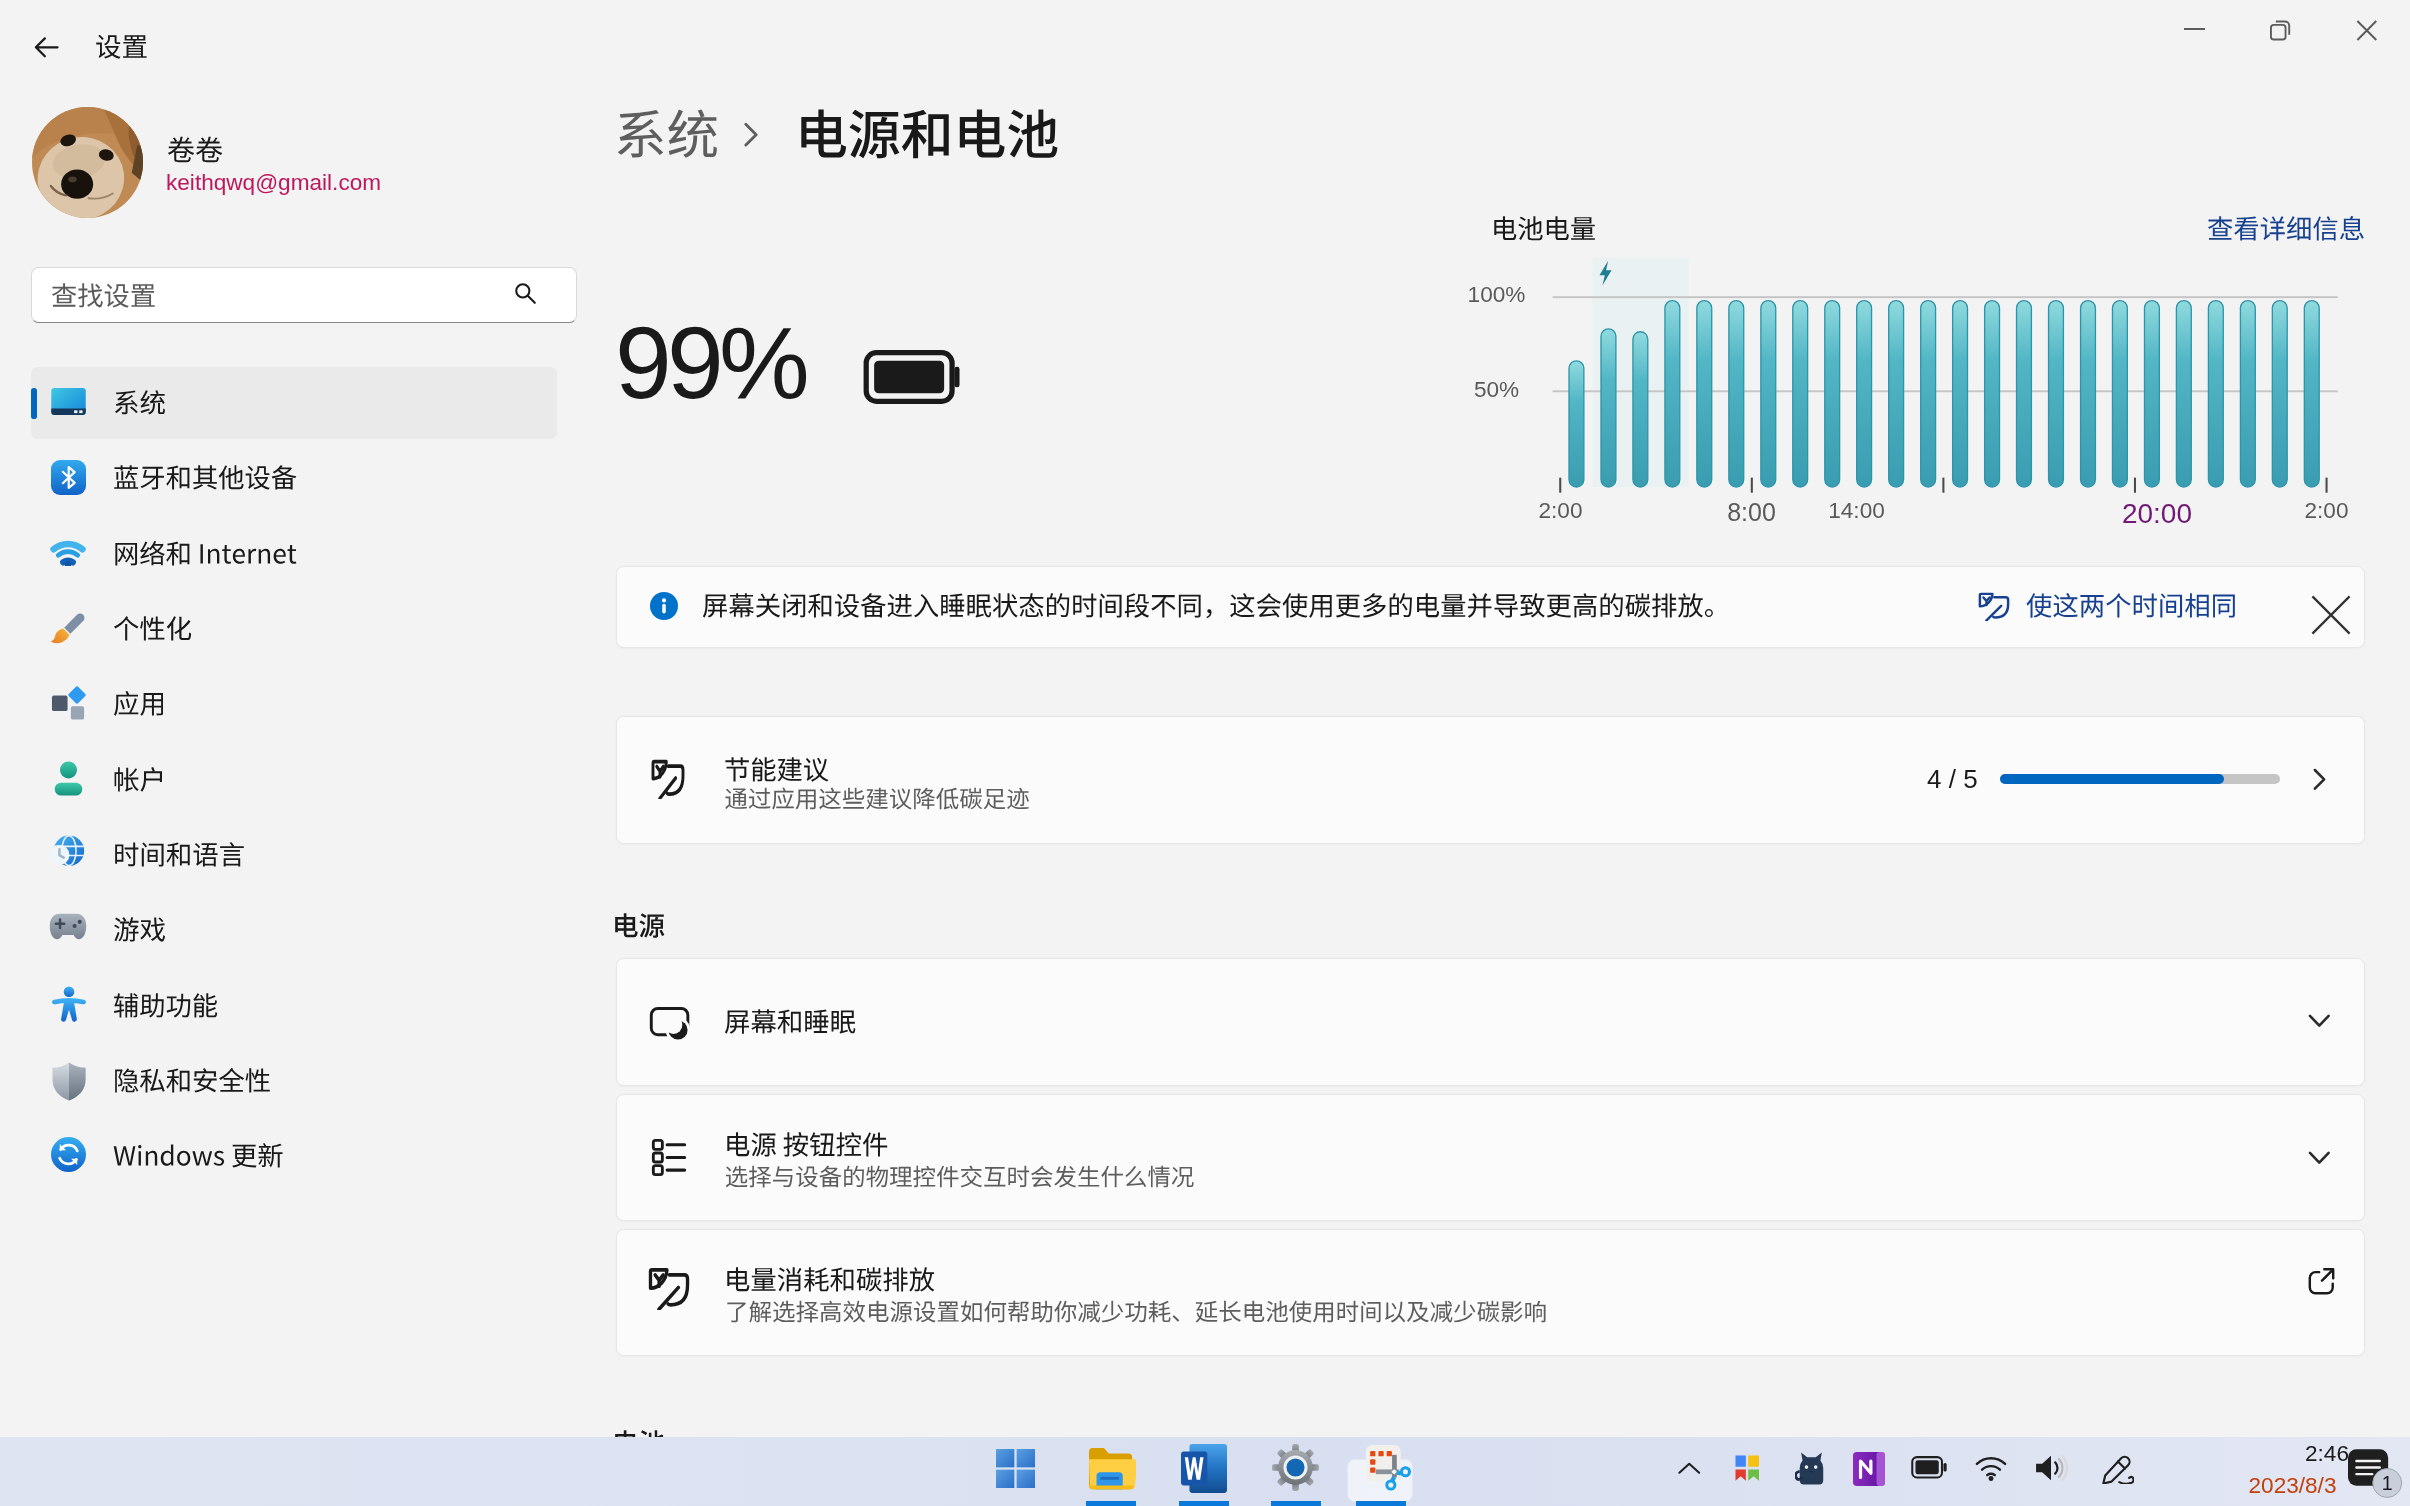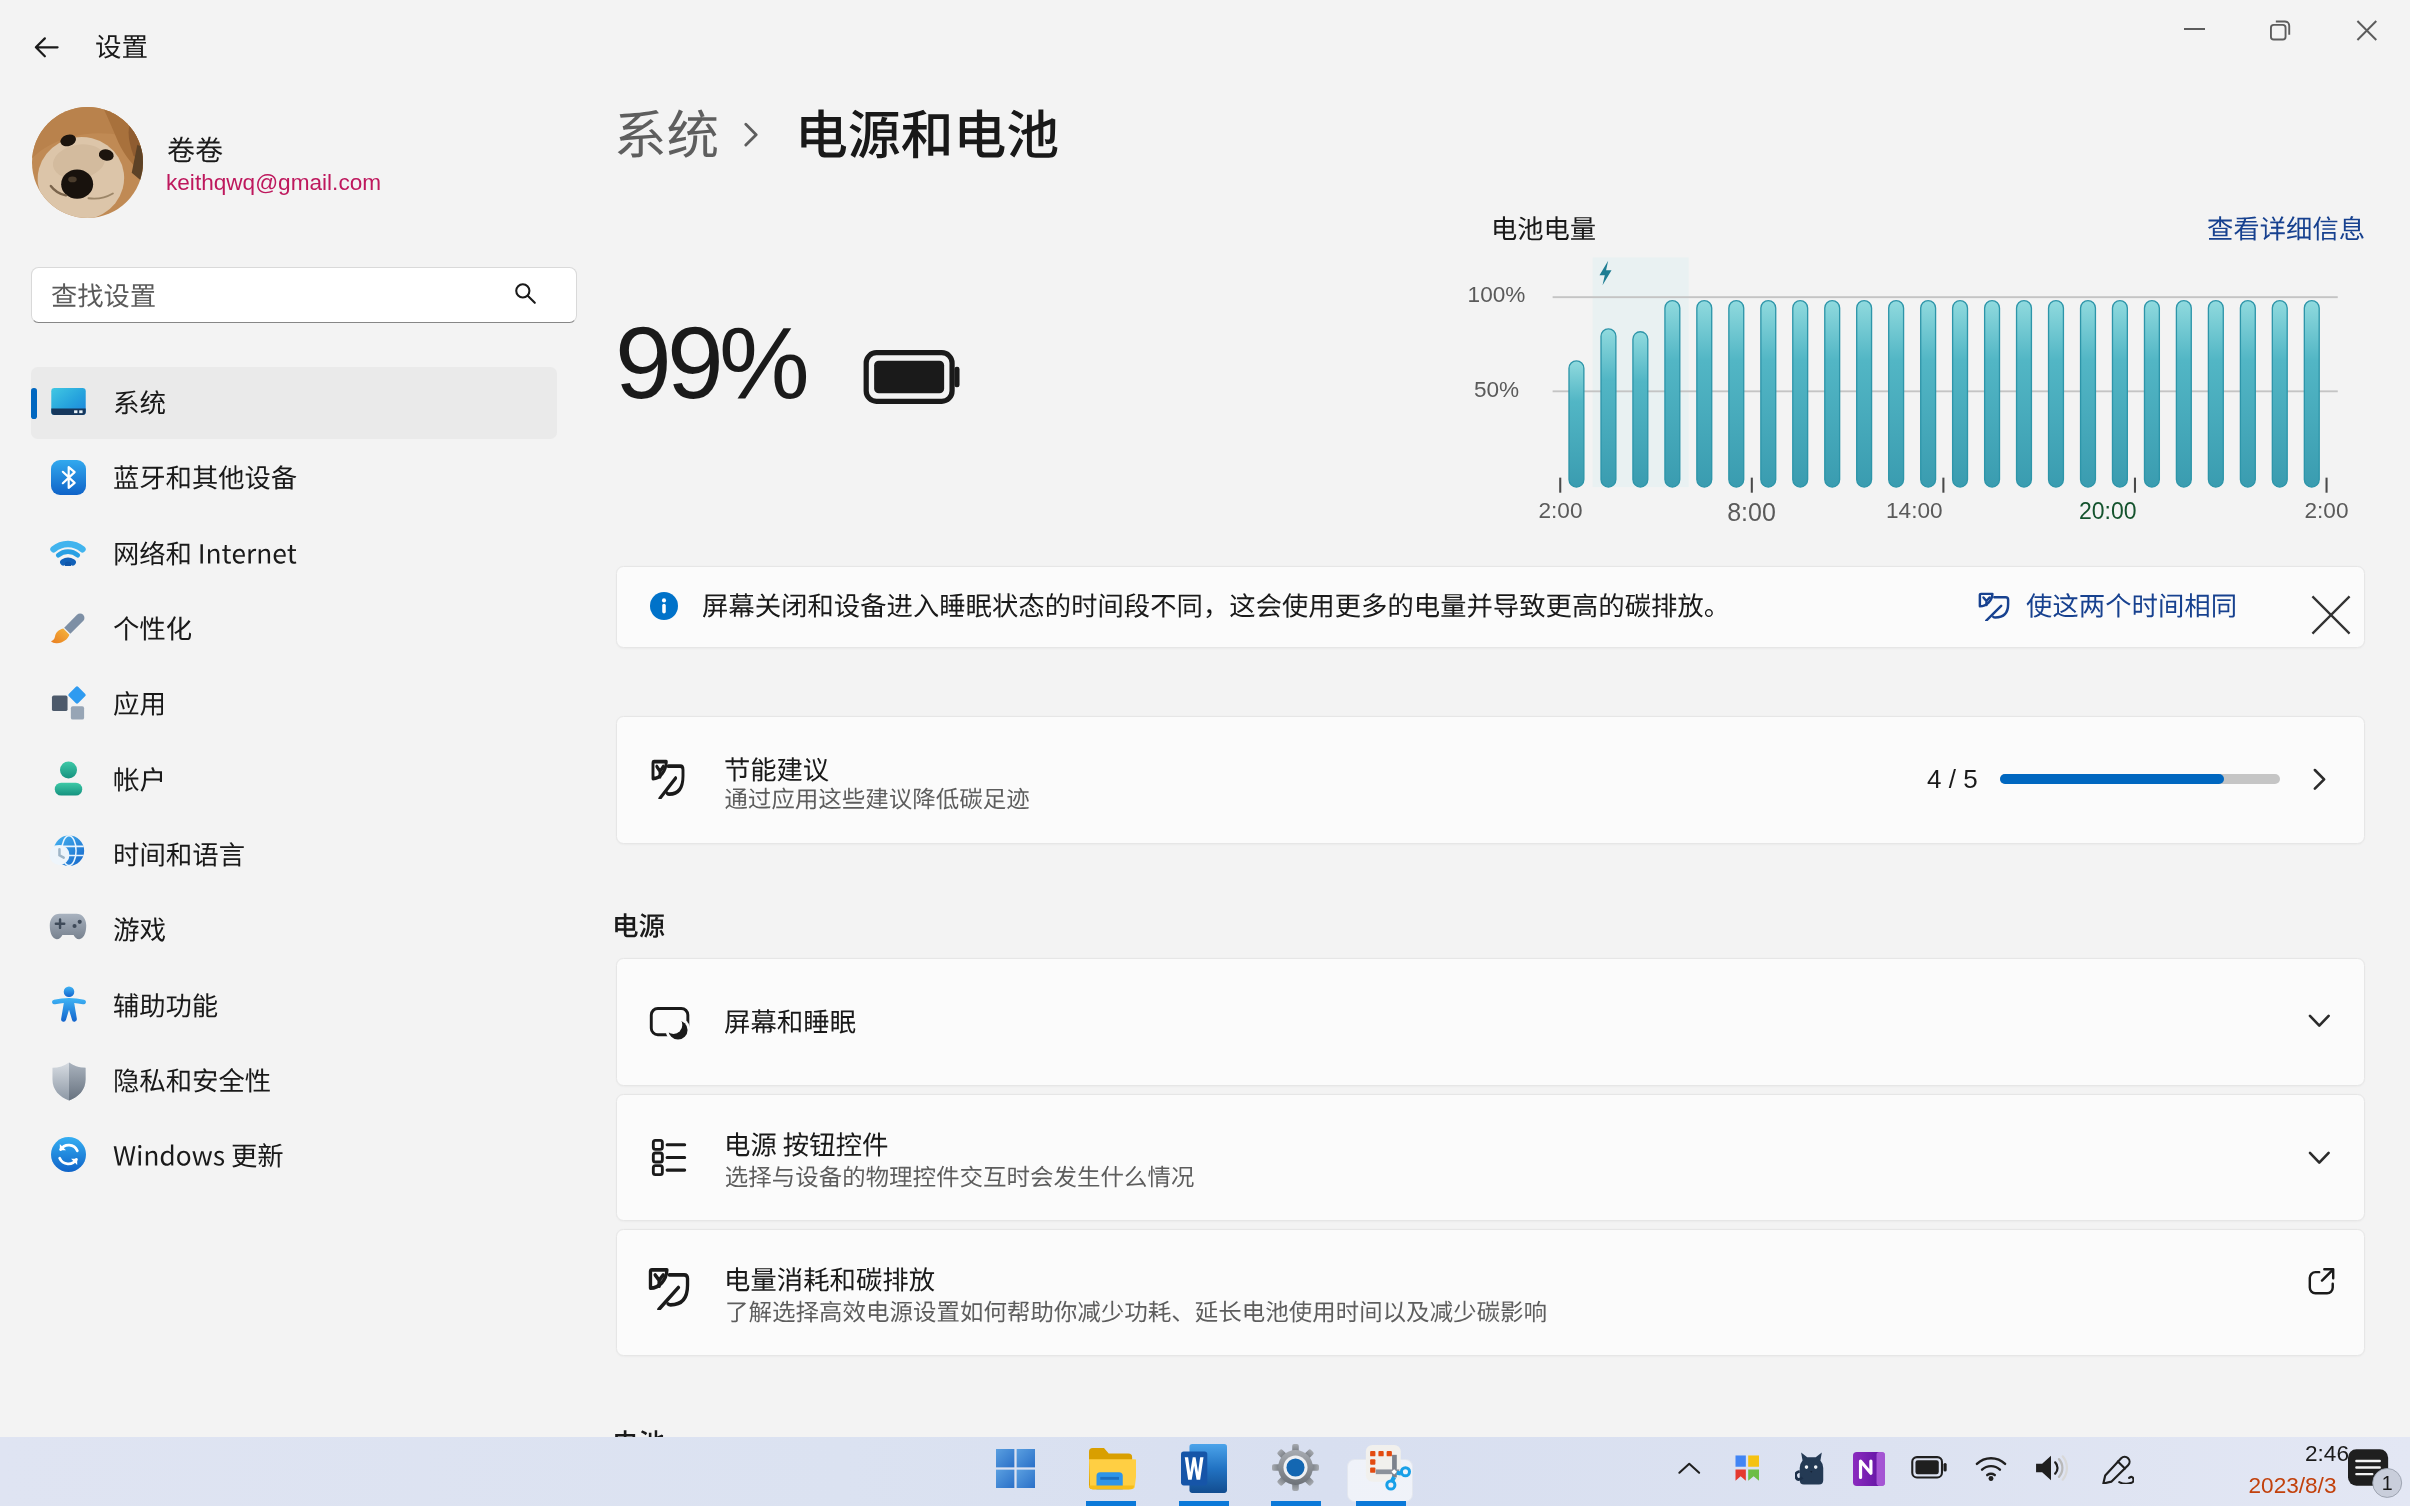--- a/index.html
+++ b/index.html
@@ -269,22 +269,22 @@
     <rect x="1656.0" y="507" width="2.2" height="16" fill="#4a4a4a"></rect>
     <rect x="1859.5" y="507" width="2.2" height="16" fill="#4a4a4a"></rect>
     <rect x="2063.0" y="507" width="2.2" height="16" fill="#4a4a4a"></rect>
     <rect x="2266.5" y="507" width="2.2" height="16" fill="#4a4a4a"></rect>
     <rect x="2470.0" y="507" width="2.2" height="16" fill="#4a4a4a"></rect>
   </svg>
 <div class="lat" style="left:1450px;top:284px;width:93px;text-align:center;font-size:22.6px;color:#5a5a5a">100%</div>
 <div class="lat" style="left:1450px;top:379px;width:93px;text-align:center;font-size:22.6px;color:#5a5a5a">50%</div>
 <div class="lat" style="left:1504px;top:500px;width:113px;text-align:center;font-size:22.6px;color:#5a5a5a">2:00</div>
 <div class="lat" style="left:1695px;top:500px;width:113px;text-align:center;font-size:25px;color:#5a5a5a">8:00</div>
-<div class="lat" style="left:1886px;top:500px;width:113px;font-size:22.6px;color:#5a5a5a">14:00</div>
-<div class="lat" style="left:2079px;top:500px;width:113px;text-align:left;font-size:23px;color:#14532d">20:00</div>
+<div class="lat" style="left:1800px;top:500px;width:113px;text-align:center;font-size:22.6px;color:#5a5a5a">14:00</div>
+<div class="lat" style="left:2079px;top:500px;width:113px;text-align:right;font-size:28px;color:#701a75">20:00</div>
 <div class="lat" style="left:2270px;top:500px;width:113px;text-align:center;font-size:22.6px;color:#5a5a5a">2:00</div>
 <div class="card" style="top:566px;height:82px"></div>
 <svg class="abs" style="left:650px;top:592px" width="28" height="28" viewBox="0 0 30 30">
     <circle cx="15" cy="15" r="15" fill="#0072c9"></circle>
     <circle cx="15" cy="9" r="2.2" fill="#fff"></circle>
     <rect x="13.1" y="12.6" width="3.8" height="10.5" rx="1.9" fill="#fff"></rect>
   </svg>
 <svg style="position:absolute;left:702px;top:589px" width="1030" height="35" viewBox="0 -28 1094 37">
     <path fill="#1a1a1a" d="M9.7 -14.8C10.4 -13.9 11 -12.7 11.4 -12L13.4 -12.7C13 -13.4 12.2 -14.5 11.7 -15.3ZM5.9 -20.4H22.8V-17.5H5.9ZM3.8 -22.2V-12.9C3.8 -8.6 3.6 -2.9 0.9 1.1C1.4 1.4 2.3 2 2.7 2.3C5.5 -1.9 5.9 -8.3 5.9 -12.9V-15.7H25V-22.2ZM20.7 -15.4C20.3 -14.4 19.5 -12.9 18.8 -11.8H7.1V-10H11.5V-7.3L11.4 -6.1H6.3V-4.3H11.1C10.6 -2.5 9.2 -0.7 6 0.7C6.5 1.1 7.2 1.8 7.4 2.3C11.3 0.6 12.8 -1.8 13.3 -4.3H19.1V2.3H21.1V-4.3H26.5V-6.1H21.1V-10H25.7V-11.8H20.9C21.6 -12.7 22.3 -13.8 22.9 -14.8ZM19.1 -6.1H13.5L13.5 -7.2V-10H19.1Z M34.8 -13.6H49.4V-11.8H34.8ZM34.8 -16.7H49.4V-15H34.8ZM40.9 -7.1V-5.2H35.7C36.5 -5.8 37.2 -6.5 37.7 -7.1ZM42.9 -7.1H46.4C47 -6.5 47.7 -5.8 48.4 -5.2H42.9ZM32.8 -18.1V-10.4H37.8C37.5 -9.9 37.1 -9.4 36.7 -8.8H29.5V-7.1H35.1C33.5 -5.7 31.4 -4.4 28.9 -3.4C29.3 -3.1 29.9 -2.4 30.1 -1.9C31.5 -2.5 32.8 -3.2 33.9 -3.9V1.3H35.9V-3.5H40.9V2.2H42.9V-3.5H48.4V-0.7C48.4 -0.4 48.4 -0.3 48 -0.3C47.7 -0.3 46.6 -0.3 45.4 -0.3C45.7 0.1 45.9 0.7 46 1.2C47.7 1.2 48.9 1.3 49.6 1C50.3 0.7 50.5 0.3 50.5 -0.7V-3.8C51.6 -3.1 52.8 -2.6 53.9 -2.2C54.2 -2.7 54.7 -3.4 55.2 -3.8C52.8 -4.4 50.4 -5.7 48.7 -7.1H54.5V-8.8H39.1C39.5 -9.4 39.8 -9.9 40.1 -10.4H51.5V-18.1ZM45.6 -23.5V-21.7H38.3V-23.5H36.3V-21.7H29.8V-20H36.3V-18.6H38.3V-20H45.6V-18.7H47.6V-20H54.2V-21.7H47.6V-23.5Z M62.3 -22.4C63.4 -20.9 64.6 -18.9 65.1 -17.6H59.6V-15.5H68.9V-12C68.9 -11.5 68.9 -11 68.9 -10.5H57.9V-8.4H68.4C67.5 -5.4 64.9 -2.2 57.3 0.4C57.9 0.8 58.6 1.7 58.9 2.2C66.1 -0.3 69.2 -3.6 70.4 -6.8C72.8 -2.5 76.4 0.6 81.4 2.1C81.7 1.4 82.4 0.5 82.9 0C77.8 -1.2 73.9 -4.3 71.8 -8.4H82.2V-10.5H71.2L71.3 -12V-15.5H80.7V-17.6H75.1C76.1 -19.1 77.3 -21 78.2 -22.7L75.9 -23.4C75.2 -21.7 73.9 -19.2 72.8 -17.6H65.1L67 -18.6C66.4 -19.9 65.2 -21.8 64 -23.3Z M86.5 -17.2V2.2H88.6V-17.2ZM86.9 -22.2C88.2 -20.9 89.7 -19.2 90.4 -18L92.1 -19.2C91.4 -20.4 89.9 -22 88.5 -23.2ZM99.8 -18.1V-14.3H90.8V-12.3H98.6C96.7 -9.3 93.3 -6.4 89.5 -4.4C90 -4.1 90.6 -3.4 90.9 -2.9C94.5 -4.8 97.6 -7.5 99.8 -10.6V-2.9C99.8 -2.4 99.6 -2.3 99.2 -2.3C98.7 -2.3 97.1 -2.3 95.5 -2.3C95.8 -1.7 96.1 -0.8 96.2 -0.3C98.4 -0.3 99.9 -0.3 100.7 -0.6C101.7 -1 101.9 -1.5 101.9 -2.8V-12.3H105.9V-14.3H101.9V-18.1ZM93.9 -22V-20H107.5V-0.4C107.5 0 107.4 0.1 107 0.1C106.6 0.1 105.3 0.1 104 0.1C104.2 0.6 104.5 1.5 104.6 2C106.5 2.1 107.7 2 108.5 1.7C109.3 1.3 109.6 0.8 109.6 -0.4V-22Z M126.9 -20.9V1H128.9V-1.3H135.2V0.8H137.3V-20.9ZM128.9 -3.3V-18.9H135.2V-3.3ZM124.3 -23.3C121.8 -22.3 117.4 -21.4 113.7 -20.9C113.9 -20.4 114.2 -19.7 114.3 -19.2C115.8 -19.4 117.3 -19.6 118.9 -19.9V-15.2H113.4V-13.3H118.4C117.1 -9.7 114.9 -5.9 112.7 -3.8C113.1 -3.2 113.6 -2.4 113.9 -1.8C115.7 -3.7 117.5 -6.9 118.9 -10.2V2.2H121V-10.2C122.2 -8.6 123.8 -6.4 124.4 -5.4L125.7 -7.1C125 -8 122 -11.5 121 -12.6V-13.3H125.9V-15.2H121V-20.3C122.8 -20.7 124.4 -21.1 125.7 -21.6Z M143.4 -21.7C144.9 -20.4 146.8 -18.5 147.6 -17.3L149.1 -18.8C148.2 -20 146.3 -21.8 144.8 -23ZM141.2 -14.7V-12.7H145.2V-2.7C145.2 -1.4 144.3 -0.4 143.8 -0.1C144.1 0.3 144.7 1.2 144.9 1.7C145.3 1.1 146.1 0.6 151.1 -3.1C150.8 -3.6 150.5 -4.3 150.3 -4.9L147.2 -2.6V-14.7ZM153.7 -22.5V-19.4C153.7 -17.3 153.1 -15 149.4 -13.3C149.8 -13 150.6 -12.2 150.8 -11.8C154.8 -13.7 155.7 -16.7 155.7 -19.3V-20.6H160.7V-16C160.7 -13.9 161.1 -13.1 163 -13.1C163.4 -13.1 164.7 -13.1 165.1 -13.1C165.7 -13.1 166.3 -13.2 166.6 -13.3C166.5 -13.7 166.5 -14.6 166.4 -15.1C166.1 -15 165.5 -15 165.1 -15C164.8 -15 163.5 -15 163.2 -15C162.7 -15 162.7 -15.2 162.7 -16V-22.5ZM162.5 -9.2C161.5 -6.9 160 -5.1 158.2 -3.6C156.3 -5.2 154.8 -7 153.8 -9.2ZM150.8 -11.1V-9.2H152.2L151.8 -9C152.9 -6.5 154.5 -4.2 156.5 -2.4C154.4 -1.1 152 -0.1 149.5 0.4C149.9 0.9 150.4 1.7 150.6 2.2C153.3 1.5 155.8 0.4 158.1 -1.1C160.2 0.5 162.8 1.6 165.7 2.3C165.9 1.7 166.5 0.9 167 0.4C164.3 -0.1 161.9 -1.1 159.8 -2.4C162.2 -4.5 164.1 -7.2 165.2 -10.7L163.9 -11.2L163.6 -11.1Z M187.2 -19.3C185.8 -17.8 184 -16.6 181.9 -15.5C180 -16.5 178.4 -17.6 177.2 -19L177.5 -19.3ZM178.3 -23.6C176.9 -21.2 174.2 -18.4 170.1 -16.5C170.6 -16.1 171.2 -15.4 171.6 -14.9C173.2 -15.7 174.5 -16.7 175.7 -17.6C176.9 -16.5 178.2 -15.4 179.8 -14.5C176.3 -13.1 172.5 -12.1 168.8 -11.6C169.2 -11.1 169.6 -10.2 169.8 -9.6C173.9 -10.3 178.2 -11.5 182 -13.4C185.5 -11.7 189.6 -10.6 193.9 -10C194.2 -10.6 194.8 -11.5 195.2 -12C191.3 -12.4 187.4 -13.2 184.2 -14.5C186.8 -16.1 189.1 -18 190.6 -20.4L189.3 -21.2L188.9 -21.1H179.2C179.7 -21.8 180.2 -22.5 180.6 -23.2ZM174.9 -3.6H180.9V-0.5H174.9ZM174.9 -5.3V-8.1H180.9V-5.3ZM188.9 -3.6V-0.5H183V-3.6ZM188.9 -5.3H183V-8.1H188.9ZM172.8 -10V2.2H174.9V1.3H188.9V2.2H191.2V-10Z M198.3 -21.8C199.8 -20.4 201.7 -18.3 202.6 -17.1L204.2 -18.4C203.3 -19.6 201.3 -21.6 199.8 -22.9ZM216.2 -22.9V-18.4H211.5V-22.9H209.5V-18.4H205.5V-16.4H209.5V-13.1L209.4 -11.4H205.3V-9.4H209.2C208.8 -7.3 207.8 -5.2 205.7 -3.6C206.2 -3.3 207 -2.5 207.3 -2.1C209.7 -4 210.8 -6.7 211.3 -9.4H216.2V-2.2H218.3V-9.4H222.4V-11.4H218.3V-16.4H221.9V-18.4H218.3V-22.9ZM211.5 -16.4H216.2V-11.4H211.5L211.5 -13.1ZM203.3 -13.4H197.4V-11.4H201.3V-3.4C200 -2.9 198.5 -1.7 197.1 -0.1L198.5 1.8C199.9 -0.1 201.3 -1.7 202.2 -1.7C202.9 -1.7 203.8 -0.8 204.9 -0.1C206.9 1.2 209.2 1.5 212.7 1.5C215.3 1.5 220.4 1.3 222.4 1.2C222.4 0.6 222.7 -0.4 223 -1C220.3 -0.7 216 -0.4 212.7 -0.4C209.6 -0.4 207.2 -0.6 205.4 -1.8C204.5 -2.4 203.9 -2.9 203.3 -3.2Z M232.3 -21.1C234.1 -19.9 235.5 -18.3 236.8 -16.5C234.9 -8.6 231.4 -2.9 225.1 0.4C225.7 0.8 226.7 1.6 227.1 2C232.8 -1.3 236.3 -6.4 238.5 -13.7C241.6 -8.1 243.5 -1.6 250 2C250.1 1.3 250.6 0.2 251 -0.4C241.7 -6 242.5 -16.5 233.5 -22.9Z M259.2 -14.2V-10.2H255.9V-14.2ZM259.2 -16H255.9V-19.9H259.2ZM259.2 -8.4V-4.3H255.9V-8.4ZM254.1 -21.8V0H255.9V-2.4H260.9V-21.8ZM263.2 -0.4V1.5H277.2V-0.4H271.3V-4.1H278.1V-6.1H275.9V-9.6H278.7V-11.6H275.9V-15H278.1V-17H271.3V-20.6C273.4 -20.8 275.3 -21.1 276.8 -21.4L275.8 -23.2C272.7 -22.5 267.5 -22 263.1 -21.7C263.3 -21.2 263.5 -20.5 263.6 -20C265.4 -20.1 267.4 -20.2 269.3 -20.4V-17H262.4V-15H264.6V-11.6H261.9V-9.6H264.6V-6.1H262.2V-4.1H269.3V-0.4ZM269.3 -15V-11.6H266.4V-15ZM271.3 -15H274.1V-11.6H271.3ZM269.3 -6.1H266.4V-9.6H269.3ZM271.3 -6.1V-9.6H274.1V-6.1Z M287.7 -14.2V-10.2H284V-14.2ZM287.7 -16H284V-19.9H287.7ZM287.7 -8.4V-4.3H284V-8.4ZM282 -21.8V0H284V-2.4H289.7V-21.8ZM298.3 -14.4C298.3 -13 298.4 -11.6 298.5 -10.3H293.9V-14.4ZM291.4 2.3C292 2 292.9 1.7 299.1 0.1C299.1 -0.4 299 -1.3 299 -1.8L293.9 -0.6V-8.3H298.8C299.5 -2.2 301.3 2 304.4 2C306.1 2 306.9 0.9 307.1 -3C306.6 -3.1 305.9 -3.5 305.5 -3.9C305.3 -1.2 305.1 0 304.5 0C302.8 0 301.4 -3.3 300.8 -8.3H306.7V-10.3H300.6C300.4 -11.6 300.4 -13 300.3 -14.4H305.5V-22.3H291.9V-1.6C291.9 -0.3 290.9 0.4 290.4 0.8C290.7 1.1 291.3 1.9 291.4 2.3ZM293.9 -20.4H303.4V-16.4H293.9Z M328.7 -21.7C330 -20.1 331.4 -18 332.1 -16.7L333.8 -17.8C333.1 -19 331.6 -21.1 330.3 -22.6ZM309.4 -18.9C310.7 -17.2 312.3 -15 312.9 -13.6L314.6 -14.8C313.9 -16.2 312.3 -18.3 311 -19.9ZM324.5 -23.5V-16.9L324.5 -15.3H318V-13.2H324.3C323.9 -8.6 322.3 -3.4 317.2 0.8C317.7 1.2 318.4 1.8 318.9 2.2C323.1 -1.3 325.1 -5.5 325.9 -9.6C327.5 -4.4 329.9 -0.2 333.7 2.2C334 1.7 334.7 0.8 335.2 0.4C330.8 -2 328.2 -7.1 326.9 -13.2H334.6V-15.3H326.5L326.6 -16.9V-23.5ZM308.9 -5.4 310.1 -3.6C311.6 -4.9 313.3 -6.6 314.9 -8.1V2.2H317V-23.5H314.9V-10.7C312.7 -8.7 310.4 -6.6 308.9 -5.4Z M346.7 -11.5C348.3 -10.5 350.3 -9 351.2 -8L353.1 -9.2C352 -10.3 350.1 -11.7 348.4 -12.6ZM343.6 -6.7V-1.3C343.6 1 344.4 1.6 347.6 1.6C348.3 1.6 353.5 1.6 354.2 1.6C356.9 1.6 357.6 0.8 357.8 -2.8C357.3 -2.9 356.4 -3.2 355.9 -3.6C355.8 -0.7 355.5 -0.3 354.1 -0.3C352.9 -0.3 348.6 -0.3 347.8 -0.3C345.9 -0.3 345.6 -0.4 345.6 -1.3V-6.7ZM347.5 -7.4C349.1 -5.9 351 -3.9 351.9 -2.5L353.6 -3.7C352.7 -5 350.7 -7 349.1 -8.4ZM357 -6.6C358.4 -4.2 359.8 -1 360.3 1L362.3 0.3C361.8 -1.7 360.3 -4.8 358.8 -7.2ZM340.3 -6.7C339.8 -4.5 338.8 -1.7 337.5 0.2L339.4 1.1C340.6 -0.8 341.6 -3.8 342.2 -6.1ZM349 -23.6C348.9 -22.3 348.7 -20.9 348.4 -19.6H337.6V-17.6H347.9C346.6 -14 343.8 -10.9 337.3 -9.3C337.7 -8.8 338.2 -8 338.5 -7.5C345.7 -9.5 348.7 -13.2 350.1 -17.6C352.2 -12.6 355.9 -9.2 361.4 -7.7C361.7 -8.3 362.3 -9.1 362.8 -9.6C357.8 -10.8 354.2 -13.6 352.3 -17.6H362.5V-19.6H350.6C350.9 -20.9 351.1 -22.2 351.2 -23.6Z M379.5 -11.8C381 -9.8 382.9 -7 383.7 -5.3L385.5 -6.4C384.6 -8.1 382.7 -10.8 381.1 -12.8ZM370.7 -23.6C370.5 -22.2 370 -20.4 369.6 -19H366.4V1.5H368.4V-0.7H376.2V-19H371.5C372 -20.2 372.5 -21.8 373 -23.2ZM368.4 -17.1H374.2V-11.2H368.4ZM368.4 -2.6V-9.4H374.2V-2.6ZM380.7 -23.6C379.8 -19.8 378.3 -15.9 376.4 -13.4C376.9 -13.1 377.8 -12.5 378.2 -12.2C379.1 -13.6 380 -15.3 380.8 -17.2H388C387.6 -5.9 387.2 -1.6 386.3 -0.7C386 -0.3 385.6 -0.2 385.1 -0.2C384.4 -0.2 382.8 -0.2 380.9 -0.4C381.3 0.2 381.6 1.1 381.6 1.7C383.2 1.7 384.8 1.8 385.8 1.7C386.8 1.6 387.4 1.4 388.1 0.5C389.2 -0.8 389.6 -5.2 390 -18C390 -18.3 390 -19.1 390 -19.1H381.6C382 -20.4 382.4 -21.8 382.8 -23.2Z M405.3 -12.7C406.8 -10.5 408.7 -7.5 409.6 -5.8L411.4 -6.9C410.5 -8.6 408.5 -11.5 407 -13.6ZM401.1 -11.3V-4.9H396.3V-11.3ZM401.1 -13.1H396.3V-19.3H401.1ZM394.3 -21.2V-0.7H396.3V-3H403V-21.2ZM413.4 -23.4V-17.9H404.3V-15.8H413.4V-0.9C413.4 -0.4 413.2 -0.2 412.6 -0.2C412 -0.1 409.9 -0.1 407.7 -0.2C408 0.4 408.4 1.4 408.5 2C411.3 2 413.1 1.9 414.1 1.6C415.1 1.2 415.5 0.6 415.5 -0.9V-15.8H418.9V-17.9H415.5V-23.4Z M422.5 -17.2V2.2H424.7V-17.2ZM423 -22.1C424.3 -20.9 425.7 -19.2 426.4 -18L428.1 -19.2C427.4 -20.3 425.9 -22 424.6 -23.2ZM430.6 -8.3H437.3V-4.5H430.6ZM430.6 -13.7H437.3V-10H430.6ZM428.7 -15.5V-2.7H439.3V-15.5ZM429.9 -22V-20H443.4V-0.3C443.4 0.1 443.3 0.2 442.9 0.2C442.6 0.2 441.4 0.2 440.2 0.2C440.5 0.7 440.8 1.6 440.9 2.1C442.6 2.1 443.8 2.1 444.6 1.8C445.3 1.4 445.6 0.9 445.6 -0.3V-22Z M463.1 -22.5V-19.1C463.1 -17.1 462.6 -14.6 459.8 -12.7C460.3 -12.5 461 -11.8 461.3 -11.4C464.4 -13.4 465 -16.5 465 -19V-20.7H468.9V-15.4C468.9 -13.5 469.3 -12.8 471.2 -12.8C471.5 -12.8 472.9 -12.8 473.3 -12.8C473.8 -12.8 474.4 -12.8 474.7 -12.9C474.7 -13.3 474.6 -14 474.6 -14.5C474.2 -14.4 473.6 -14.4 473.3 -14.4C472.9 -14.4 471.7 -14.4 471.4 -14.4C471 -14.4 470.9 -14.6 470.9 -15.4V-22.5ZM461.1 -10.8V-9H463.1L462 -8.7C462.9 -6.3 464.2 -4.3 465.8 -2.5C463.8 -1.1 461.5 -0.1 459 0.6C459.4 1 459.9 1.8 460.1 2.4C462.8 1.6 465.2 0.5 467.2 -1.1C469 0.3 471.1 1.5 473.6 2.2C473.9 1.6 474.4 0.8 474.9 0.4C472.5 -0.2 470.5 -1.2 468.7 -2.5C470.6 -4.5 472 -7.1 472.8 -10.4L471.5 -10.9L471.2 -10.8ZM463.8 -9H470.3C469.6 -6.9 468.6 -5.2 467.2 -3.8C465.7 -5.3 464.5 -7 463.8 -9ZM451.3 -21V-4.7L448.9 -4.4L449.3 -2.4L451.3 -2.7V1.8H453.3V-3.1L460.2 -4.2L460.1 -6L453.3 -5V-9.1H459.6V-11H453.3V-14.8H459.6V-16.7H453.3V-19.7C455.8 -20.4 458.4 -21.2 460.5 -22.1L458.7 -23.7C457 -22.8 454 -21.7 451.4 -21Z M491.7 -13.4C495 -11.1 499.2 -7.8 501.2 -5.7L502.9 -7.3C500.8 -9.5 496.5 -12.6 493.2 -14.7ZM477.9 -21.6V-19.4H490.4C487.6 -14.6 482.8 -9.9 477.2 -7.1C477.7 -6.7 478.3 -5.8 478.7 -5.3C482.6 -7.3 486 -10.2 488.9 -13.5V2.2H491.1V-16.4C491.8 -17.3 492.5 -18.4 493.1 -19.4H502.1V-21.6Z M510.9 -17.1V-15.3H525.2V-17.1ZM514.3 -10.6H521.7V-5.3H514.3ZM512.4 -12.4V-1.4H514.3V-3.5H523.7V-12.4ZM506.5 -22.1V2.3H508.5V-20.1H527.5V-0.4C527.5 0.1 527.4 0.2 526.8 0.3C526.4 0.3 524.7 0.3 523 0.2C523.3 0.8 523.6 1.7 523.7 2.3C526.1 2.3 527.6 2.2 528.4 1.9C529.3 1.5 529.6 0.9 529.6 -0.4V-22.1Z M536.4 3C539.3 2 541.2 -0.3 541.2 -3.4C541.2 -5.3 540.4 -6.6 538.9 -6.6C537.7 -6.6 536.7 -5.9 536.7 -4.6C536.7 -3.2 537.7 -2.6 538.8 -2.6L539.3 -2.6C539.2 -0.7 537.9 0.6 535.8 1.5Z M561.7 -21.2C563.2 -19.9 564.9 -18 565.7 -16.7L567.4 -18C566.6 -19.2 564.8 -21.1 563.3 -22.3ZM567 -13H561.4V-11H565V-2.9C563.8 -2.4 562.4 -1.3 561 0L562.5 2C563.8 0.4 565.2 -1 566.2 -1C566.8 -1 567.6 -0.3 568.8 0.4C570.8 1.4 573.1 1.7 576.5 1.7C579.3 1.7 584.1 1.5 586.3 1.4C586.3 0.7 586.7 -0.4 586.9 -1C584.1 -0.6 579.7 -0.4 576.5 -0.4C573.5 -0.4 571 -0.6 569.2 -1.6C568.2 -2.1 567.6 -2.6 567 -2.9ZM569.1 -14.3C571.3 -12.8 573.8 -11 576.1 -9.2C574 -7.1 571.4 -5.5 568.1 -4.3C568.5 -3.9 569.2 -3 569.4 -2.5C572.7 -3.8 575.5 -5.6 577.7 -7.9C580.2 -6 582.3 -4.1 583.8 -2.6L585.4 -4.1C583.9 -5.6 581.6 -7.5 579 -9.5C580.7 -11.6 582 -14.1 582.9 -17.2H586.5V-19.2H577.4L578.8 -19.7C578.4 -20.7 577.5 -22.4 576.7 -23.7L574.6 -23C575.4 -21.8 576.2 -20.2 576.6 -19.2H568.3V-17.2H580.7C579.9 -14.6 578.8 -12.5 577.4 -10.7C575.1 -12.4 572.7 -14.2 570.6 -15.6Z M592.4 1.6C593.5 1.2 595 1.1 609.9 -0.1C610.5 0.7 611.1 1.5 611.5 2.2L613.3 1.1C612.1 -1 609.4 -4.1 606.9 -6.3L605.2 -5.3C606.3 -4.3 607.4 -3.2 608.4 -2L595.6 -1C597.6 -2.9 599.6 -5.1 601.4 -7.4H613.7V-9.4H590.5V-7.4H598.5C596.7 -4.9 594.6 -2.7 593.8 -2C592.9 -1.2 592.3 -0.7 591.7 -0.5C591.9 0 592.3 1.1 592.4 1.6ZM602.1 -23.5C599.6 -19.8 594.7 -16.2 589.2 -13.9C589.7 -13.5 590.4 -12.6 590.7 -12.1C592.3 -12.8 593.9 -13.7 595.4 -14.6V-12.9H608.7V-14.8H595.8C598.2 -16.4 600.3 -18.2 602.1 -20.1C603.8 -18.4 606.1 -16.5 608.7 -14.8C610.3 -13.9 611.9 -13 613.5 -12.4C613.8 -13 614.5 -13.8 615 -14.3C610.4 -15.8 605.9 -18.9 603.3 -21.5L604.1 -22.7Z M632.8 -23.4V-20.4H625V-18.5H632.8V-15.7H625.8V-8H632.6C632.4 -6.4 632 -5 631.1 -3.7C629.6 -4.7 628.4 -6 627.6 -7.4L625.8 -6.8C626.8 -5 628.2 -3.5 629.9 -2.3C628.6 -1.1 626.7 -0.1 624 0.6C624.4 1 625 1.8 625.2 2.3C628.2 1.5 630.2 0.3 631.6 -1.1C634.4 0.6 638 1.7 642 2.3C642.2 1.7 642.8 0.9 643.2 0.4C639.2 -0.1 635.7 -1 632.8 -2.6C633.9 -4.2 634.5 -6 634.7 -8H642V-15.7H634.8V-18.5H642.9V-20.4H634.8V-23.4ZM627.8 -14H632.8V-11L632.7 -9.8H627.8ZM634.8 -14H640V-9.8H634.8L634.8 -11ZM623.8 -23.6C622.1 -19.3 619.4 -15.2 616.6 -12.5C617 -12 617.5 -10.9 617.8 -10.4C618.8 -11.5 619.9 -12.7 620.8 -14.1V2.4H622.9V-17.1C624 -19 625 -21 625.7 -23Z M648.3 -21.6V-11.4C648.3 -7.4 648 -2.5 644.9 1C645.4 1.3 646.2 2 646.5 2.4C648.7 0 649.6 -3.2 650 -6.4H657.1V2H659.2V-6.4H666.8V-0.6C666.8 -0.1 666.6 0.1 666 0.1C665.5 0.1 663.6 0.1 661.6 0.1C661.9 0.6 662.2 1.5 662.3 2.1C665 2.1 666.6 2.1 667.5 1.7C668.5 1.4 668.8 0.8 668.8 -0.6V-21.6ZM650.4 -19.5H657.1V-15H650.4ZM666.8 -19.5V-15H659.2V-19.5ZM650.4 -13H657.1V-8.3H650.2C650.3 -9.4 650.4 -10.4 650.4 -11.4ZM666.8 -13V-8.3H659.2V-13Z M679.1 -6.7 677.3 -5.9C678.2 -4.3 679.4 -3 680.8 -2C679.1 -1 676.6 -0.2 673.3 0.4C673.8 0.9 674.3 1.8 674.6 2.3C678.2 1.5 680.8 0.4 682.7 -0.8C686.6 1.3 691.7 1.9 698.2 2.2C698.3 1.5 698.7 0.6 699.1 0.1C692.9 -0.1 688 -0.5 684.4 -2.1C685.9 -3.6 686.6 -5.2 687 -6.9H696.4V-17.8H687.3V-20.1H698.2V-22H673.8V-20.1H685.1V-17.8H676.4V-6.9H684.7C684.4 -5.6 683.8 -4.3 682.5 -3.2C681.1 -4.1 680 -5.2 679.1 -6.7ZM678.4 -11.5H685.1V-10.4C685.1 -9.8 685.1 -9.2 685 -8.7H678.4ZM687.2 -8.7C687.2 -9.2 687.3 -9.8 687.3 -10.4V-11.5H694.3V-8.7ZM678.4 -16H685.1V-13.2H678.4ZM687.3 -16H694.3V-13.2H687.3Z M712.8 -23.6C711 -21.3 707.6 -18.5 703.1 -16.6C703.6 -16.3 704.2 -15.6 704.6 -15.1C707.1 -16.3 709.3 -17.7 711.1 -19.2H719C717.6 -17.4 715.7 -15.9 713.5 -14.7C712.5 -15.5 711.1 -16.5 709.9 -17.2L708.3 -16.1C709.5 -15.4 710.7 -14.5 711.6 -13.7C708.6 -12.2 705.3 -11.2 702.2 -10.7C702.5 -10.2 703 -9.4 703.2 -8.8C710.5 -10.3 718.7 -14.1 722.3 -20.3L720.9 -21.2L720.6 -21.1H713.2C713.9 -21.7 714.5 -22.4 715.1 -23.1ZM717.3 -13.8C715.3 -11 711.3 -7.9 705.6 -5.9C706 -5.5 706.6 -4.8 706.9 -4.3C710.4 -5.7 713.4 -7.4 715.7 -9.3H723.3C721.9 -7.1 719.9 -5.3 717.5 -4C716.5 -4.9 715.1 -6 714 -6.8L712.3 -5.8C713.4 -5 714.6 -3.9 715.5 -3C711.6 -1.2 706.9 -0.2 702.1 0.3C702.4 0.8 702.8 1.7 703 2.3C712.9 1.1 722.5 -2.1 726.4 -10.4L725 -11.3L724.6 -11.2H717.8C718.5 -11.9 719.1 -12.6 719.7 -13.3Z M743.5 -11.8C745 -9.8 746.9 -7 747.7 -5.3L749.5 -6.4C748.6 -8.1 746.7 -10.8 745.1 -12.8ZM734.7 -23.6C734.5 -22.2 734 -20.4 733.6 -19H730.4V1.5H732.4V-0.7H740.2V-19H735.5C736 -20.2 736.5 -21.8 737 -23.2ZM732.4 -17.1H738.2V-11.2H732.4ZM732.4 -2.6V-9.4H738.2V-2.6ZM744.7 -23.6C743.8 -19.8 742.3 -15.9 740.4 -13.4C740.9 -13.1 741.8 -12.5 742.2 -12.2C743.1 -13.6 744 -15.3 744.8 -17.2H752C751.6 -5.9 751.2 -1.6 750.3 -0.7C750 -0.3 749.6 -0.2 749.1 -0.2C748.4 -0.2 746.8 -0.2 744.9 -0.4C745.3 0.2 745.6 1.1 745.6 1.7C747.2 1.7 748.8 1.8 749.8 1.7C750.8 1.6 751.4 1.4 752.1 0.5C753.2 -0.8 753.6 -5.2 754 -18C754 -18.3 754 -19.1 754 -19.1H745.6C746 -20.4 746.4 -21.8 746.8 -23.2Z M768.7 -11.4V-7.4H761.7V-11.4ZM770.9 -11.4H778.1V-7.4H770.9ZM768.7 -13.4H761.7V-17.4H768.7ZM770.9 -13.4V-17.4H778.1V-13.4ZM759.5 -19.5V-3.6H761.7V-5.3H768.7V-2.4C768.7 0.9 769.6 1.8 772.7 1.8C773.4 1.8 778.1 1.8 778.9 1.8C781.9 1.8 782.6 0.3 782.9 -4C782.3 -4.1 781.4 -4.5 780.8 -4.9C780.6 -1.3 780.4 -0.4 778.8 -0.4C777.8 -0.4 773.7 -0.4 772.9 -0.4C771.2 -0.4 770.9 -0.7 770.9 -2.3V-5.3H780.2V-19.5H770.9V-23.5H768.7V-19.5Z M791 -18.6H804.9V-17.1H791ZM791 -21.4H804.9V-19.9H791ZM789 -22.6V-15.8H807V-22.6ZM785.5 -14.6V-13H810.6V-14.6ZM790.4 -7.6H796.9V-6H790.4ZM799 -7.6H805.8V-6H799ZM790.4 -10.4H796.9V-8.9H790.4ZM799 -10.4H805.8V-8.9H799ZM785.3 -0.1V1.5H810.7V-0.1H799V-1.7H808.4V-3.2H799V-4.7H807.8V-11.8H788.5V-4.7H796.9V-3.2H787.7V-1.7H796.9V-0.1Z M830 -15.7V-9.6H822.2V-10.3V-15.7ZM831.7 -23.6C831.1 -21.8 830.1 -19.5 829.1 -17.8H814.5V-15.7H820V-10.4V-9.6H813.5V-7.6H819.8C819.4 -4.5 818 -1.5 813.5 0.8C814 1.1 814.7 1.9 815 2.4C820.1 -0.2 821.7 -3.9 822.1 -7.6H830V2.2H832.2V-7.6H838.6V-9.6H832.2V-15.7H837.7V-17.8H831.4C832.3 -19.3 833.3 -21.2 834.1 -22.9ZM818.1 -22.8C819.3 -21.2 820.5 -19.1 821 -17.8L823.1 -18.7C822.5 -20 821.2 -22.1 820 -23.5Z M845.9 -5.1C847.7 -3.6 849.7 -1.5 850.5 0L852 -1.4C851.2 -2.8 849.3 -4.8 847.6 -6.2H858.1V-0.3C858.1 0.1 858 0.3 857.4 0.3C856.9 0.3 854.9 0.3 852.8 0.3C853.1 0.8 853.4 1.6 853.6 2.1C856.2 2.1 857.9 2.1 859 1.8C860 1.5 860.3 1 860.3 -0.3V-6.2H866.4V-8.1H860.3V-10.3H858.1V-8.1H841.7V-6.2H847.2ZM843.8 -21.6V-14.2C843.8 -11.6 845.2 -11 849.8 -11C850.8 -11 859.9 -11 861 -11C864.5 -11 865.4 -11.7 865.8 -14.6C865.1 -14.7 864.3 -14.9 863.7 -15.2C863.5 -13.2 863.1 -12.8 860.8 -12.8C858.9 -12.8 851.1 -12.8 849.6 -12.8C846.5 -12.8 846 -13.1 846 -14.3V-15.7H863.1V-22.4H843.8ZM846 -20.6H861.1V-17.6H846Z M870.1 -12.3C870.7 -12.6 871.8 -12.7 879.3 -13.4C879.6 -13 879.8 -12.5 880 -12.1L881.7 -13C881 -14.5 879.6 -16.8 878.3 -18.5L876.7 -17.7C877.3 -16.9 877.9 -16 878.4 -15.1L872.4 -14.6C873.5 -16.1 874.6 -17.9 875.5 -19.8H881.9V-21.7H869.4V-19.8H873.2C872.3 -17.8 871.2 -16.1 870.7 -15.5C870.3 -14.8 869.9 -14.4 869.5 -14.3C869.7 -13.8 870 -12.8 870.1 -12.3ZM869.1 -1.4 869.4 0.7C872.8 0.1 877.7 -0.7 882.3 -1.6L882.2 -3.6L876.8 -2.6V-6.8H881.6V-8.8H876.8V-12H874.7V-8.8H869.8V-6.8H874.7V-2.3ZM885.4 -16.4H890.6C890.1 -12.7 889.3 -9.6 888.1 -7C886.8 -9.6 885.8 -12.6 885.2 -15.8ZM885.1 -23.5C884.2 -18.7 882.7 -14.1 880.4 -11.1C880.9 -10.7 881.6 -9.9 882 -9.5C882.7 -10.5 883.3 -11.6 883.9 -12.8C884.7 -9.9 885.6 -7.2 886.9 -4.9C885.3 -2.7 883.2 -0.9 880.4 0.4C880.8 0.8 881.4 1.8 881.6 2.3C884.3 0.9 886.4 -0.8 888 -3C889.5 -0.8 891.4 0.9 893.7 2.1C894 1.6 894.6 0.8 895.1 0.4C892.8 -0.8 890.8 -2.6 889.3 -4.9C891 -7.9 892.1 -11.7 892.8 -16.4H894.7V-18.3H886C886.5 -19.9 886.9 -21.5 887.2 -23.2Z M903.1 -6.7 901.3 -5.9C902.2 -4.3 903.4 -3 904.8 -2C903.1 -1 900.6 -0.2 897.3 0.4C897.8 0.9 898.3 1.8 898.6 2.3C902.2 1.5 904.8 0.4 906.7 -0.8C910.6 1.3 915.7 1.9 922.2 2.2C922.3 1.5 922.7 0.6 923.1 0.1C916.9 -0.1 912 -0.5 908.4 -2.1C909.9 -3.6 910.6 -5.2 911 -6.9H920.4V-17.8H911.3V-20.1H922.2V-22H897.8V-20.1H909.1V-17.8H900.4V-6.9H908.7C908.4 -5.6 907.8 -4.3 906.5 -3.2C905.1 -4.1 904 -5.2 903.1 -6.7ZM902.4 -11.5H909.1V-10.4C909.1 -9.8 909.1 -9.2 909 -8.7H902.4ZM911.2 -8.7C911.2 -9.2 911.3 -9.8 911.3 -10.4V-11.5H918.3V-8.7ZM902.4 -16H909.1V-13.2H902.4ZM911.3 -16H918.3V-13.2H911.3Z M932 -15.7H944.1V-13.1H932ZM929.9 -17.2V-11.6H946.3V-17.2ZM936.3 -23.1 937.2 -20.6H925.7V-18.8H950.2V-20.6H939.5C939.2 -21.5 938.8 -22.7 938.4 -23.6ZM926.7 -10V2.2H928.7V-8.2H947.2V0C947.2 0.3 947.1 0.4 946.8 0.4C946.4 0.4 945.1 0.5 943.9 0.4C944.2 0.9 944.5 1.5 944.6 2C946.4 2 947.6 2 948.3 1.8C949.1 1.5 949.3 1 949.3 0V-10ZM931.9 -6.6V0.6H933.9V-0.8H943.8V-6.6ZM933.9 -5H941.9V-2.4H933.9Z M967.5 -11.8C969 -9.8 970.9 -7 971.7 -5.3L973.5 -6.4C972.6 -8.1 970.7 -10.8 969.1 -12.8ZM958.7 -23.6C958.5 -22.2 958 -20.4 957.6 -19H954.4V1.5H956.4V-0.7H964.2V-19H959.5C960 -20.2 960.5 -21.8 961 -23.2ZM956.4 -17.1H962.2V-11.2H956.4ZM956.4 -2.6V-9.4H962.2V-2.6ZM968.7 -23.6C967.8 -19.8 966.3 -15.9 964.4 -13.4C964.9 -13.1 965.8 -12.5 966.2 -12.2C967.1 -13.6 968 -15.3 968.8 -17.2H976C975.6 -5.9 975.2 -1.6 974.3 -0.7C974 -0.3 973.6 -0.2 973.1 -0.2C972.4 -0.2 970.8 -0.2 968.9 -0.4C969.3 0.2 969.6 1.1 969.6 1.7C971.2 1.7 972.8 1.8 973.8 1.7C974.8 1.6 975.4 1.4 976.1 0.5C977.2 -0.8 977.6 -5.2 978 -18C978 -18.3 978 -19.1 978 -19.1H969.6C970 -20.4 970.4 -21.8 970.8 -23.2Z M996.7 -10.1C996.5 -8.3 996 -6.2 995.3 -5L996.7 -4.3C997.5 -5.7 998 -8 998.2 -9.9ZM1004.5 -10.2C1004.1 -8.7 1003.3 -6.5 1002.7 -5.1L1003.9 -4.5C1004.6 -5.9 1005.4 -7.9 1006.2 -9.6ZM997.9 -23.5V-18.7H993.7V-22.7H991.9V-16.9H1005.8V-22.7H1004V-18.7H999.8V-23.5ZM993.8 -16.4 993.7 -14.7H990.6V-12.9H993.6C993.2 -7.4 992.4 -2.9 990 0.1C990.5 0.4 991.3 1.1 991.6 1.4C994.1 -2 995 -6.9 995.5 -12.9H1006.9V-14.7H995.6L995.7 -16.3ZM1000 -12.3C999.8 -5.3 999.1 -1.3 993.6 0.8C993.9 1.1 994.4 1.8 994.6 2.2C998 0.9 999.8 -1.1 1000.7 -4C1001.8 -1.2 1003.5 1 1006.1 2.1C1006.3 1.6 1006.9 0.9 1007.3 0.6C1004.1 -0.6 1002.2 -3.4 1001.4 -7C1001.6 -8.6 1001.7 -10.4 1001.8 -12.3ZM981.2 -21.8V-20H984.5C983.8 -15.3 982.7 -11 980.8 -8.1C981.2 -7.7 981.8 -6.7 982.1 -6.3C982.5 -6.9 982.9 -7.6 983.2 -8.3V0.8H985V-1.5H989.9V-13.4H985.1C985.6 -15.5 986.1 -17.7 986.4 -20H990.8V-21.8ZM985 -11.5H988.1V-3.3H985Z M1013.1 -23.5V-17.9H1009.5V-15.9H1013.1V-9.7L1009.2 -8.7L1009.6 -6.6L1013.1 -7.7V-0.4C1013.1 0 1013 0.1 1012.6 0.1C1012.3 0.1 1011.2 0.1 1010.1 0.1C1010.3 0.6 1010.6 1.5 1010.7 2C1012.4 2 1013.5 2 1014.2 1.6C1014.9 1.3 1015.1 0.8 1015.1 -0.4V-8.3L1018.4 -9.3L1018.2 -11.2L1015.1 -10.3V-15.9H1018.1V-17.9H1015.1V-23.5ZM1018.6 -7.1V-5.2H1023.4V2.2H1025.4V-23.3H1023.4V-18.7H1019.2V-16.8H1023.4V-12.9H1019.3V-11H1023.4V-7.1ZM1028 -23.3V2.2H1030V-5.1H1034.9V-7H1030V-11H1034.3V-12.9H1030V-16.8H1034.6V-18.7H1030V-23.3Z M1041.8 -23C1042.3 -21.8 1042.9 -20.2 1043.2 -19.2L1045.1 -19.9C1044.8 -20.8 1044.2 -22.4 1043.6 -23.6ZM1037.2 -19V-17H1040.5V-11.2C1040.5 -7.2 1040.1 -2.8 1036.7 0.8C1037.2 1.2 1037.9 1.8 1038.3 2.2C1042 -1.8 1042.6 -6.5 1042.6 -11.2V-11.3H1046.4C1046.2 -3.6 1046 -0.9 1045.5 -0.3C1045.3 0 1045.1 0.1 1044.7 0.1C1044.2 0.1 1043.2 0.1 1042 0C1042.3 0.5 1042.5 1.3 1042.6 1.9C1043.8 2 1045 2 1045.6 1.9C1046.4 1.8 1046.8 1.6 1047.3 1C1048 0 1048.2 -3.1 1048.4 -12.3C1048.4 -12.6 1048.4 -13.3 1048.4 -13.3H1042.6V-17H1049.7V-19ZM1053.5 -16.3H1058.8C1058.2 -12.8 1057.4 -9.7 1056.1 -7.2C1054.8 -9.8 1054 -12.8 1053.4 -16.1ZM1053.1 -23.5C1052.3 -18.7 1050.8 -14 1048.5 -11.1C1048.9 -10.7 1049.7 -9.9 1050.1 -9.5C1050.8 -10.5 1051.5 -11.6 1052.2 -13C1052.8 -10.1 1053.7 -7.4 1054.8 -5.1C1053.2 -2.7 1051 -0.9 1048.1 0.5C1048.5 0.9 1049.1 1.8 1049.3 2.3C1052.1 0.9 1054.3 -0.9 1056 -3.2C1057.5 -0.9 1059.4 1 1061.7 2.2C1062 1.6 1062.7 0.8 1063.2 0.4C1060.7 -0.8 1058.8 -2.7 1057.3 -5.1C1059 -8.1 1060.1 -11.8 1060.9 -16.3H1062.9V-18.3H1054.1C1054.6 -19.9 1055 -21.5 1055.3 -23.2Z M1069.4 -6.8C1067.1 -6.8 1065.2 -4.9 1065.2 -2.6C1065.2 -0.2 1067.1 1.7 1069.4 1.7C1071.8 1.7 1073.7 -0.2 1073.7 -2.6C1073.7 -4.9 1071.8 -6.8 1069.4 -6.8ZM1069.4 0.3C1067.9 0.3 1066.6 -1 1066.6 -2.6C1066.6 -4.1 1067.9 -5.4 1069.4 -5.4C1071 -5.4 1072.3 -4.1 1072.3 -2.6C1072.3 -1 1071 0.3 1069.4 0.3Z"></path>
   </svg>

